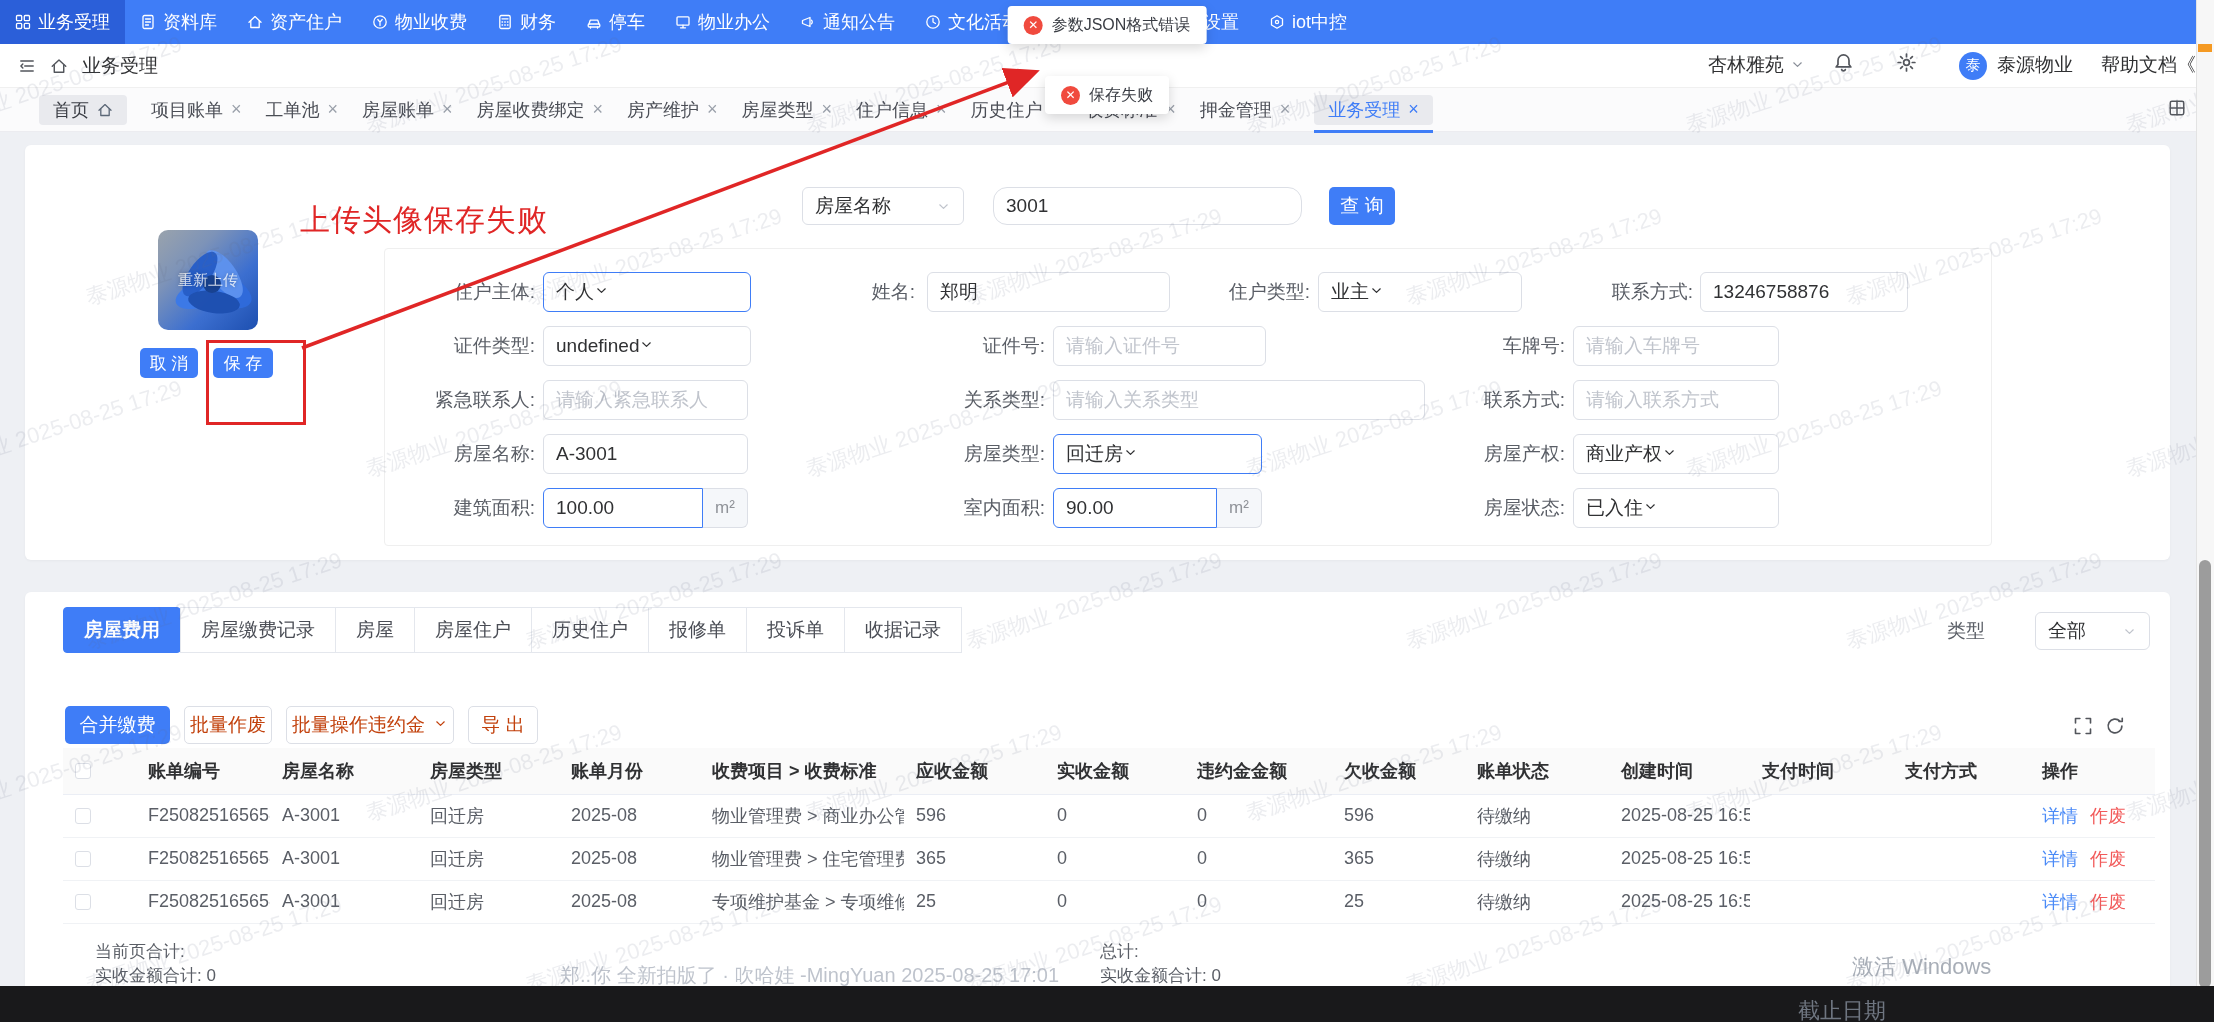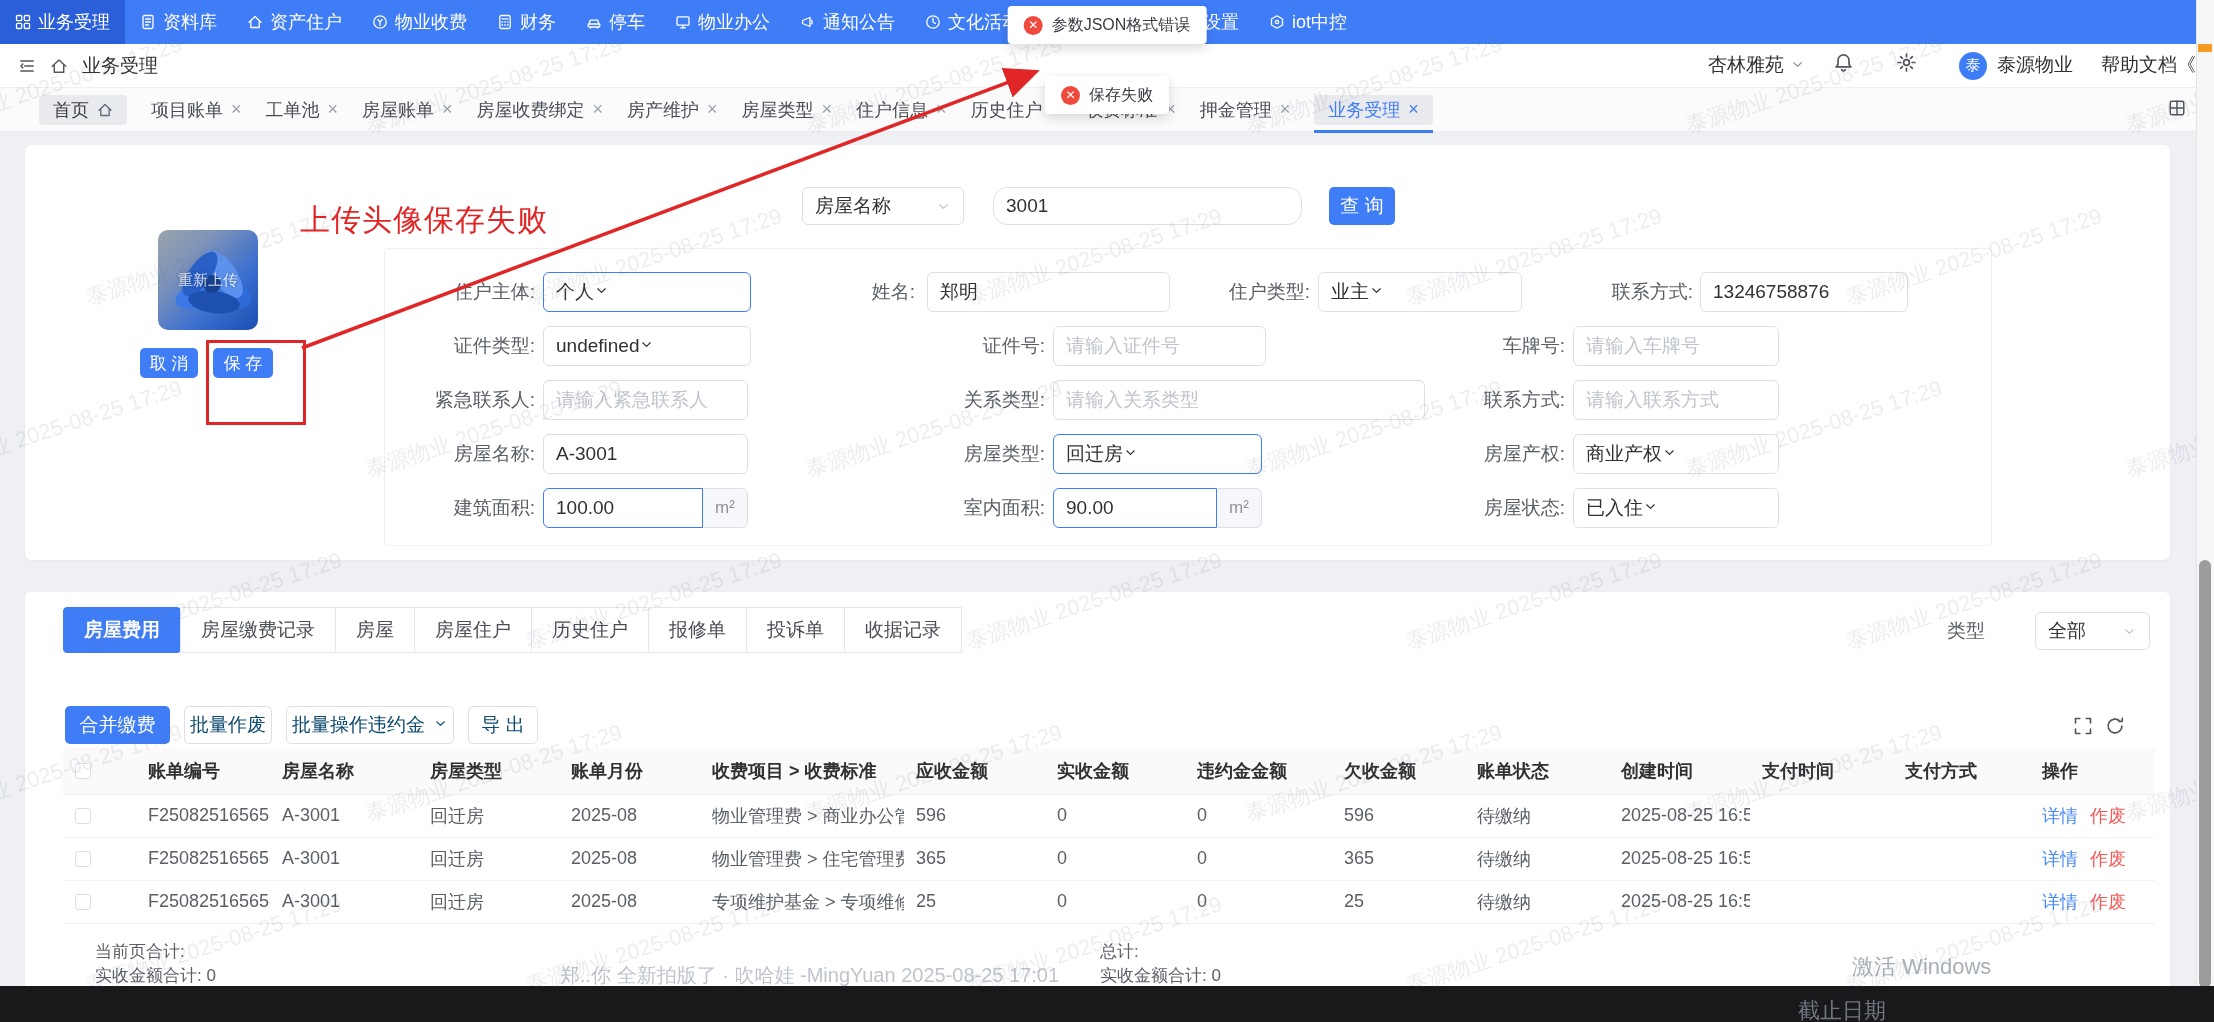--- a/index.html
+++ b/index.html
@@ -36,21 +36,21 @@
 
   
   .panel { position:absolute; background:#fff; border-radius:6px; box-shadow:0 1px 3px rgba(0,0,0,.04);padding-left:8px; }
   #panelUpper { left:25px; top:145px; width:2145px; height:415px; }
   #panelLower { left:25px; top:592px; width:2145px; height:418px; }
 
   
   .ctl { position:absolute; height:38px; border:1px solid #dcdfe6; border-radius:6px; background:#fff; display:flex; align-items:center; padding:0 12px; font-size:19px; color:#303133; }
   .ctl .chevd { margin-left:auto; color:#c0c4cc; display:inline-flex; }
   .btn { position:absolute; height:38px; border-radius:5px; background:#3f7df7; color:#fff; font-size:19px; display:flex; align-items:center; justify-content:center; cursor:pointer; border:none; }
-  .btn.ghostb { background:#fff; border:1px solid #dcdfe6; color:#0c4a6e; }
+  .btn.ghostb { background:#fff; border:1px solid #dcdfe6; color:#c2410c; }
 
   
   .ava-img { position:absolute; left:133px; top:85px; width:100px; height:100px; border-radius:10px; overflow:hidden; cursor:pointer; background:linear-gradient(135deg,#9aa3ac 0%,#7d93b8 30%,#3c6fd0 65%,#1d4fb0 100%);text-align:center; }
   .ava-img svg { position:absolute; inset:0; }
   .ava-overlay { position:absolute; inset:0; display:flex; align-items:center; justify-content:center; color:rgba(255,255,255,.8); font-size:15px; text-shadow:0 0 4px rgba(0,0,0,.3); }
 
   
   .formbox { position:absolute; left:359px; top:103px; width:1608px; height:298px; border:1px solid #efefef; border-radius:4px; }
   .flabel { position:absolute; height:40px; line-height:40px; text-align:right; font-size:19px; color:#5a5e66; white-space:nowrap; }
   .fctl { position:absolute; height:40px; border:1px solid #dcdfe6; border-radius:6px; background:#fff; display:flex; align-items:center; padding:0 12px; font-size:19px; }

